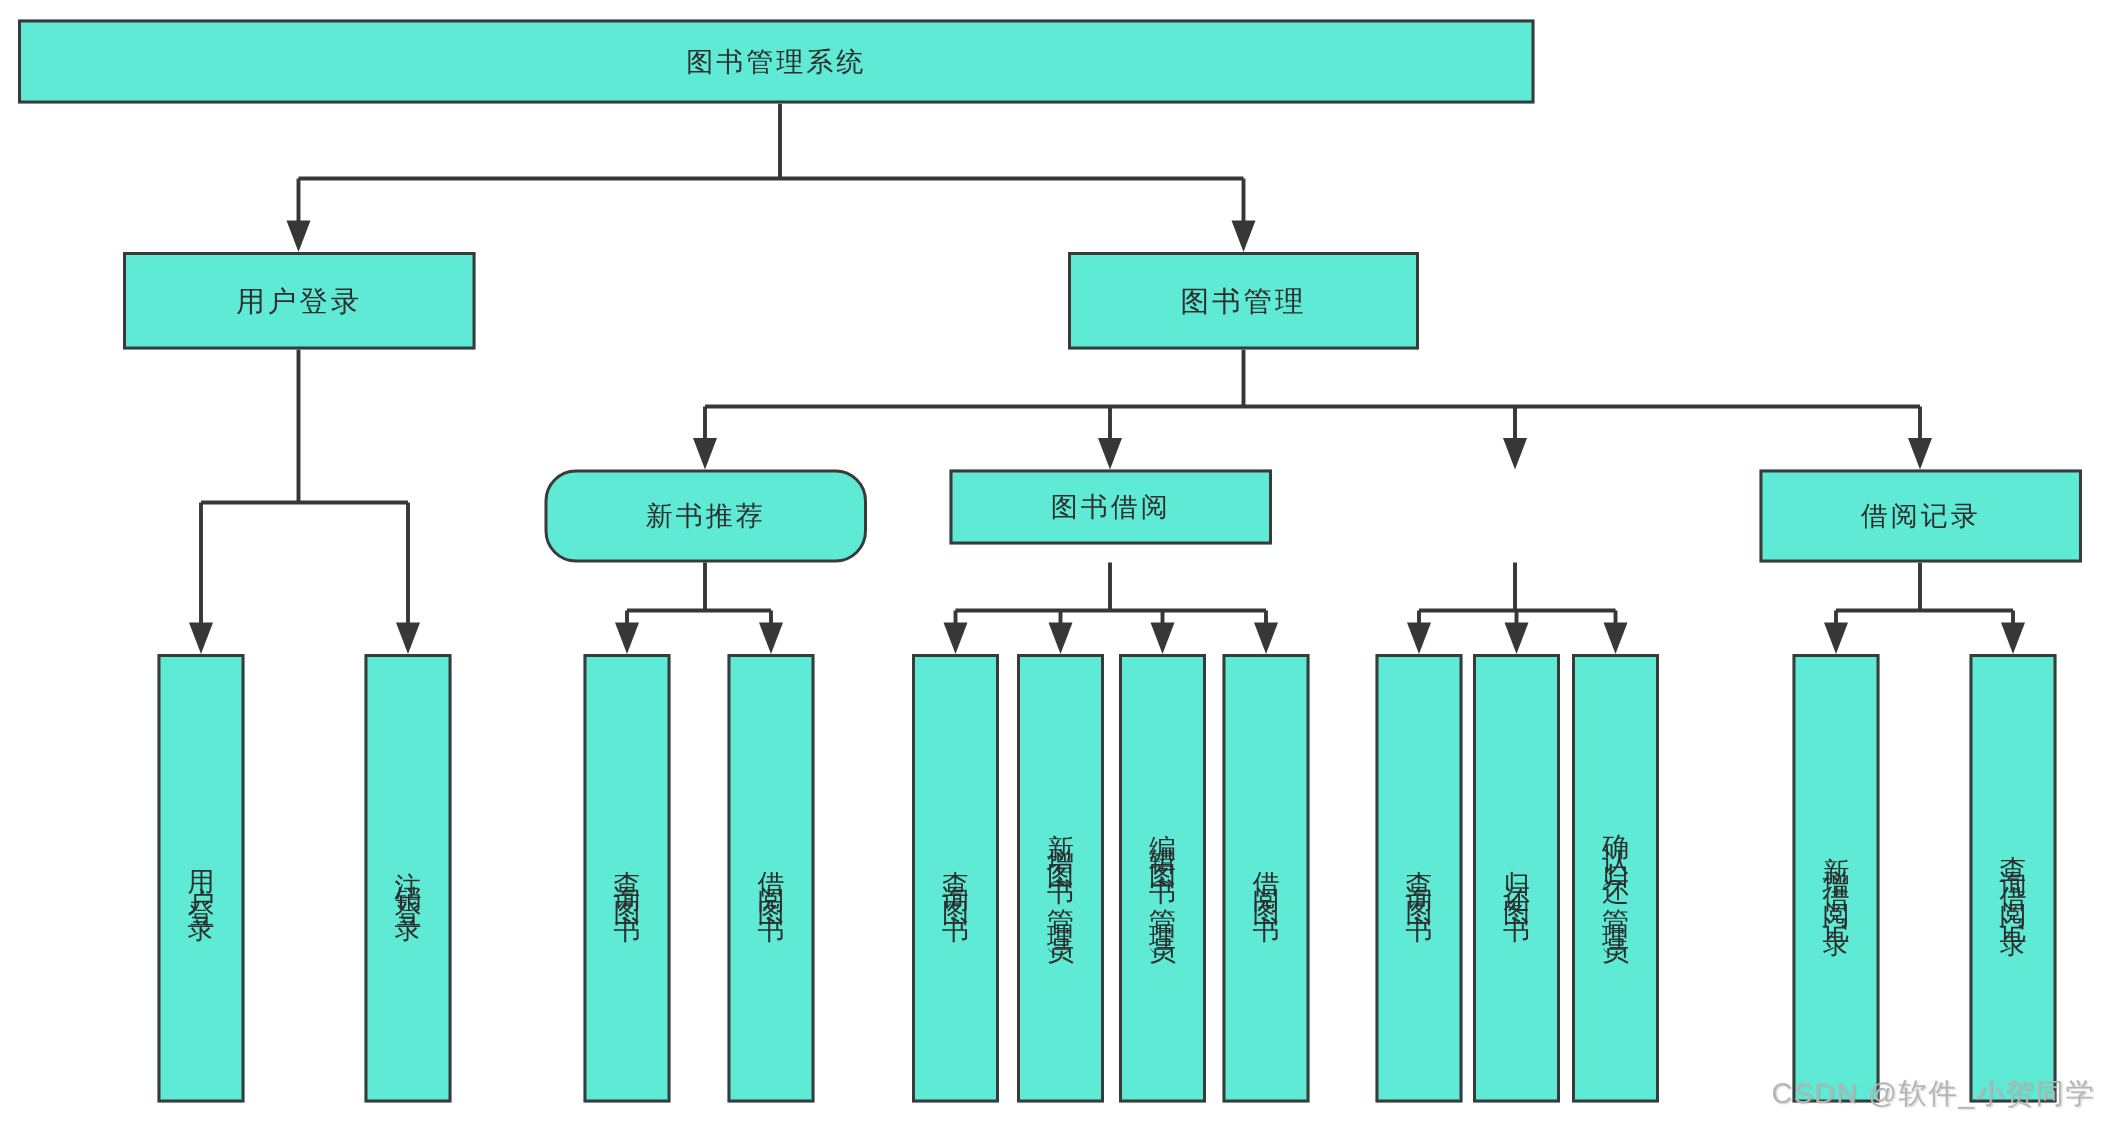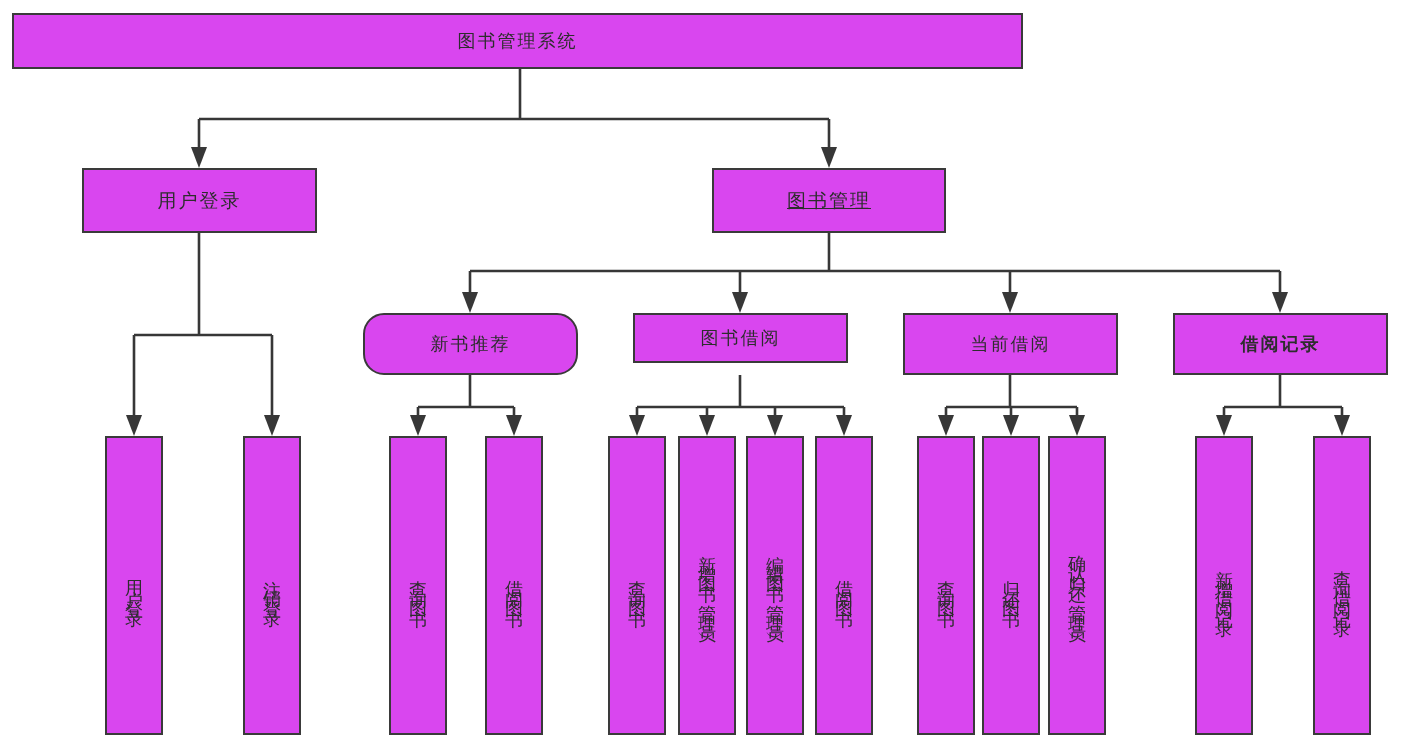--- a/index.html
+++ b/index.html
@@ -16,21 +16,21 @@
   .connectors path{
     fill:none;stroke:#373737;stroke-width:2.6;
   }
   .connectors polygon{
     fill:#373737;stroke:none;
   }
   .box{
     position:absolute;
     box-sizing:border-box;
     border:2.5px solid #3a3a3a;
-    background:#d946ef;
+    background:#5eead4;
     display:flex;
     align-items:center;
     justify-content:center;
     color:#2d2d2d;
   }
   .h{ font-size:18px; letter-spacing:2px; }
   .l2{ font-size:19px; }
   .v{
     top:436px; width:58px; height:299px;
     writing-mode:vertical-rl;
@@ -101,35 +101,35 @@
     <g>
       <path d="M1280 375 V407 M1224 407 H1342 M1224 407 V417 M1342 407 V417"></path>
       <polygon points="1216,415 1232,415 1224,436"></polygon>
       <polygon points="1334,415 1350,415 1342,436"></polygon>
     </g>
   </svg>
 
   <div class="box h" style="left:12px;top:13px;width:1011px;height:56px;">图书管理系统</div>
 
   <div class="box h l2" style="left:82px;top:168px;width:235px;height:65px;">用户登录</div>
-  <div class="box h l2" style="left:712px;top:168px;width:234px;height:65px;text-decoration:underline;">图书管理</div>
+  <div class="box h l2" style="left:712px;top:168px;width:234px;height:65px;">图书管理</div>
 
   <div class="box h" style="left:363px;top:313px;width:215px;height:62px;border-radius:21px;">新书推荐</div>
   <div class="box h" style="left:633px;top:313px;width:215px;height:50px;">图书借阅</div>
-  <div class="box h" style="left:903px;top:313px;width:215px;height:62px;">当前借阅</div>
-  <div class="box h" style="left:1173px;top:313px;width:215px;height:62px;font-weight:bold;">借阅记录</div>
+  <div class="box h" style="left:1173px;top:313px;width:215px;height:62px;">借阅记录</div>
 
   <div class="box v" style="left:105px;">用户登录</div>
   <div class="box v" style="left:243px;">注销登录</div>
   <div class="box v" style="left:389px;">查询图书</div>
   <div class="box v" style="left:485px;">借阅图书</div>
   <div class="box v" style="left:608px;">查询图书</div>
   <div class="box v" style="left:678px;">新增图书（管理员）</div>
   <div class="box v" style="left:746px;">编辑图书（管理员）</div>
   <div class="box v" style="left:815px;">借阅图书</div>
   <div class="box v" style="left:917px;">查询图书</div>
   <div class="box v" style="left:982px;">归还图书</div>
   <div class="box v" style="left:1048px;">确认归还（管理员）</div>
   <div class="box v" style="left:1195px;">新增借阅记录</div>
   <div class="box v" style="left:1313px;">查询借阅记录</div>
 
+  <div class="watermark">CSDN @软件_小贺同学</div>
 
 </div>
 
 </body></html>

